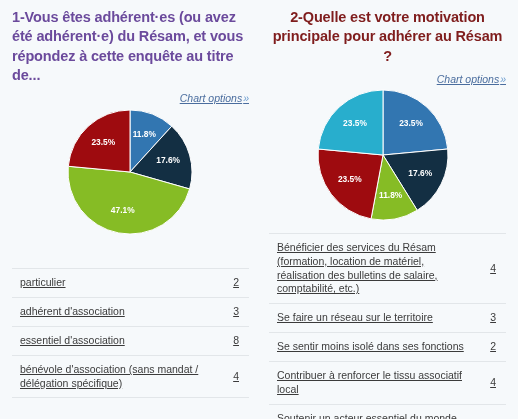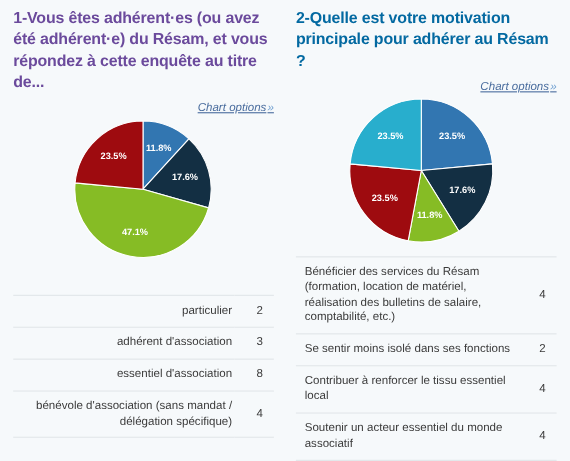--- a/index.html
+++ b/index.html
@@ -31,21 +31,21 @@
   .panel-right { padding: 8px 12px 0 10px; }
 
   .q-title {
     color: #6b4a9c;
     font-size: 14.5px;
     font-weight: bold;
     line-height: 1.33;
     margin: 0;
     letter-spacing: -0.15px;
   }
-  .panel-right .q-title { color: #0369a1; }
+  .panel-right .q-title { color: #7f1d1d; text-align: center; }
 
   .chart-options-row {
     text-align: right;
     margin-top: 3px;
     height: 14px;
   }
   .chart-options {
     color: #4a6d9e;
     font-size: 10.5px;
     text-decoration: underline;
@@ -79,32 +79,33 @@
     width: 100%;
     border-collapse: collapse;
     font-size: 10.5px;
     color: #3b3b3b;
   }
   table.data td {
     border-top: 1px solid #e2e6e9;
     padding: 7px 2px 7px 8px;
     line-height: 1.32;
     vertical-align: middle;
+    text-decoration: underline;
   }
   table.data tr:last-child td { border-bottom: 1px solid #e2e6e9; }
   table.data td.num {
     text-align: right;
     padding-right: 10px;
     padding-left: 4px;
     width: 22px;
     white-space: nowrap;
   }
   .tbl-left  { margin-top: 28px; }
   .tbl-right { margin-top: 10px; }
-  .tbl-left td { padding-left: 10px; text-align: right; }
+  .tbl-left td { padding-left: 10px; }
   .tbl-left td.num { padding-right: 18px; }
   .tbl-right td { padding-left: 9px; }
   .tbl-right td.num { padding-right: 20px; }
 </style>
 </head>
 <body>
 
 <div class="board">
 
   <div class="panel panel-left">
@@ -179,25 +180,29 @@
       </svg>
     </div>
 
     <table class="data tbl-right">
       <tbody>
           <tr>
             <td>Bénéficier des services du Résam (formation, location de matériel, réalisation des bulletins de salaire, comptabilité, etc.)</td>
             <td class="num">4</td>
           </tr>
           <tr>
+            <td>Se faire un réseau sur le territoire</td>
+            <td class="num">3</td>
+          </tr>
+          <tr>
             <td>Se sentir moins isolé dans ses fonctions</td>
             <td class="num">2</td>
           </tr>
           <tr>
-            <td>Contribuer à renforcer le tissu essentiel local</td>
+            <td>Contribuer à renforcer le tissu associatif local</td>
             <td class="num">4</td>
           </tr>
           <tr>
             <td>Soutenir un acteur essentiel du monde associatif</td>
             <td class="num">4</td>
           </tr>
         </tbody>
     </table>
   </div>
 

